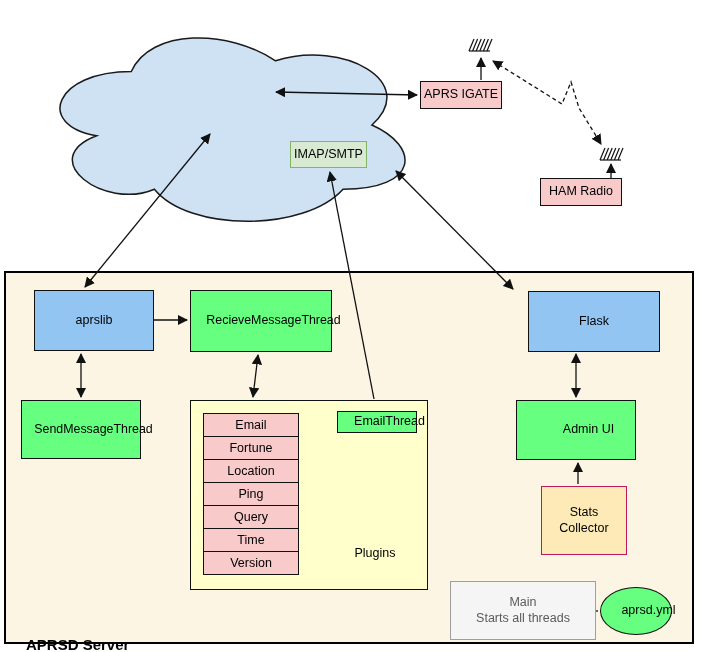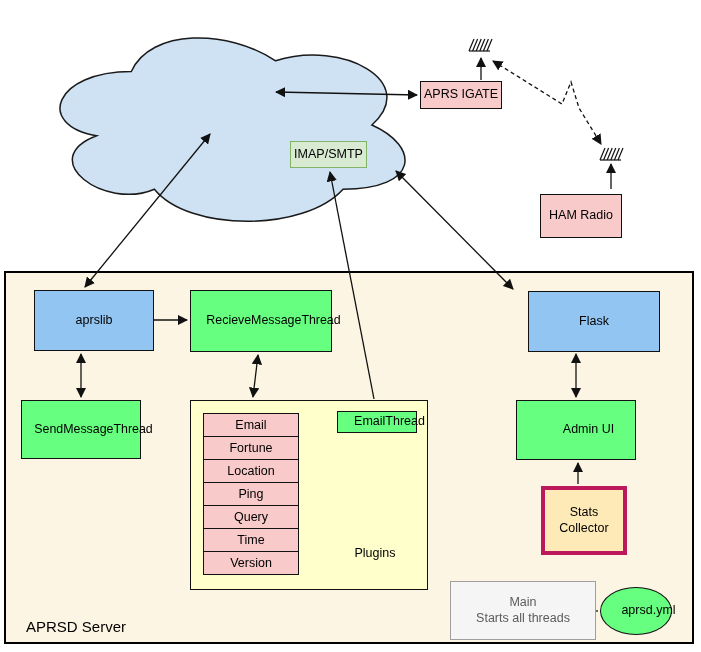--- a/index.html
+++ b/index.html
@@ -13,37 +13,37 @@
   .pre{white-space:pre-line;}
   .nowrap{white-space:nowrap;}
   .blue{background:#92c5f2;border:1px solid #111;}
   .green{background:#66ff80;border:1px solid #111;padding-left:25px;}
   .pink{background:#f8caca;border:1px solid #111;}
   .lgreen{background:#d9ead3;border:1px solid #82b366;}
   .ellipse{border-radius:50%;}
   #aprsIs{left:150px;top:51px;width:122px;height:81px;}
   #imapSmtp{left:290px;top:141px;width:77px;height:27px;}
   #aprsIgate{left:420px;top:81px;width:82px;height:28px;}
-  #hamRadio{left:540px;top:194px;width:82px;height:44px;}
+  #hamRadio{left:540px;top:178px;width:82px;height:28px;}
   #aprslib{left:34px;top:290px;width:120px;height:61px;}
   #recieveThread{left:190px;top:290px;width:142px;height:62px;font-size:12.4px;}
   #sendThread{left:21px;top:400px;width:120px;height:59px;font-size:12.4px;}
   #pluginsBox{left:190px;top:400px;width:238px;height:190px;background:#ffffcc;border:1px solid #111;z-index:2;}
   #pluginList{left:203px;top:413px;width:96px;z-index:3;display:flex;flex-direction:column;}
   .prow{height:24px;margin-top:-1px;background:#f8caca;border:1px solid #111;
         display:flex;align-items:center;justify-content:center;font-size:12.5px;box-sizing:border-box;}
   .prow:first-child{margin-top:0;}
   #emailThread{left:337px;top:411px;width:80px;height:22px;z-index:3;}
   #pluginsTitle{left:340px;top:546px;width:70px;height:16px;z-index:3;}
   #flask{left:528px;top:291px;width:132px;height:61px;}
   #adminUi{left:516px;top:400px;width:120px;height:60px;}
-  #statsCollector{left:541px;top:486px;width:86px;height:69px;background:#fdeab6;border:4px solid #be185d;}
+  #statsCollector{left:541px;top:486px;width:86px;height:69px;background:#fdeab6;border:1px solid #be185d;}
   #mainBox{left:450px;top:581px;width:146px;height:59px;background:#f5f5f5;border:1px solid #9e9e9e;color:#5b5b5b;}
   #aprsdYml{left:600px;top:587px;width:72px;height:48px;}
-  #serverTitle{left:26px;top:618px;font-size:15px;font-weight:normal;z-index:2;}
+  #serverTitle{left:26px;top:636px;font-size:15px;font-weight:bold;z-index:2;}
 </style>
 </head>
 <body>
 
 <div id="canvas">
 
   <div id="outer" class="abs"></div>
 
   <svg id="svgLayer" width="701" height="652" viewBox="0 0 701 652">
     <defs>

